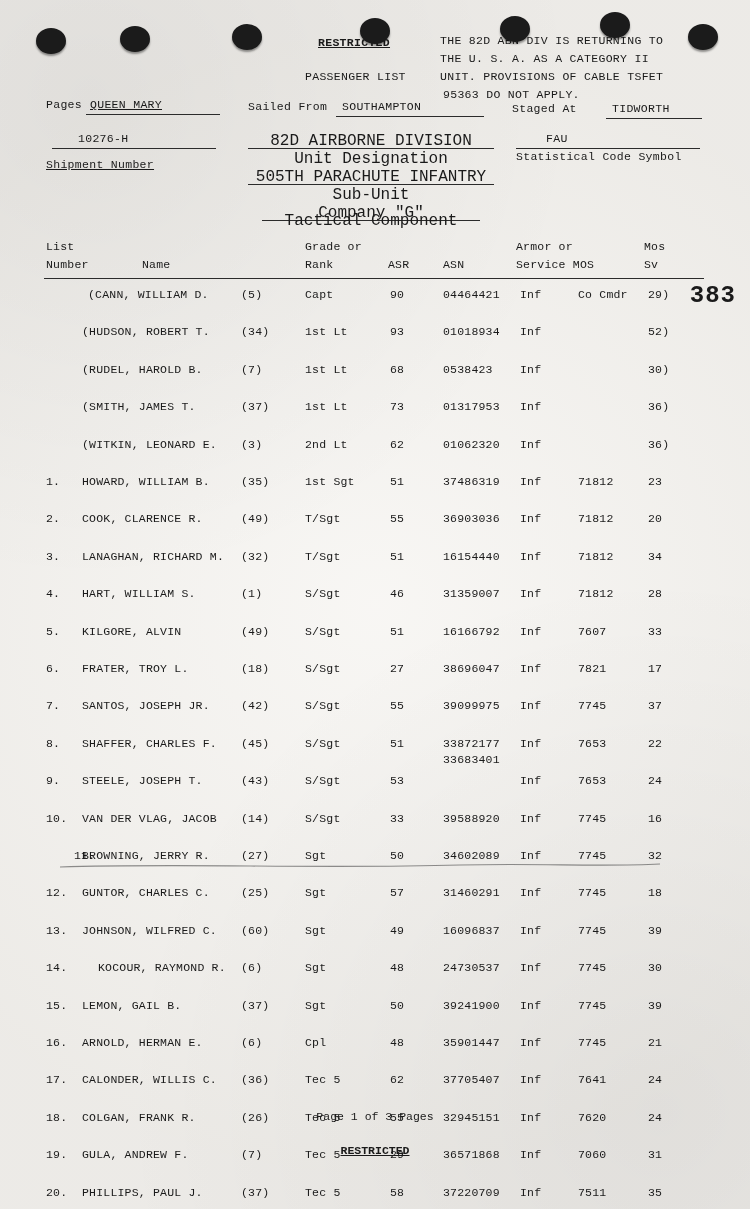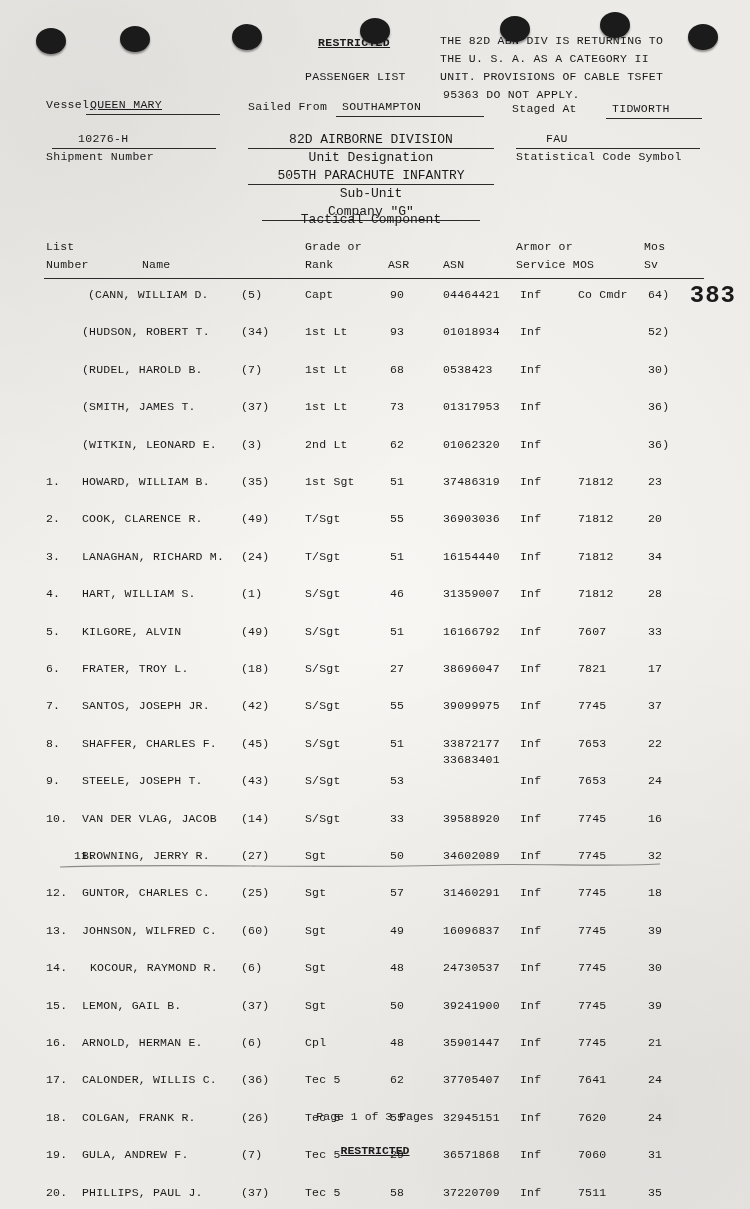--- a/index.html
+++ b/index.html
@@ -95,21 +95,21 @@
   }
   .scratch svg { display: block; }
 
   .footer {
     position: absolute;
     width: 100%;
     text-align: center;
     font-size: 11.5px;
   }
 
-  .hdr-block { position: absolute; text-align: center; font-size: 13px; white-space: nowrap; }
+  .hdr-block { position: absolute; text-align: center; font-size: 16px; white-space: nowrap; }
 </style>
 </head>
 <body>
 
 <div class="page">
 
   <div class="holes">
     <div class="hole" style="left:36px;  top:28px;"></div>
     <div class="hole" style="left:120px; top:26px;"></div>
     <div class="hole" style="left:232px; top:24px;"></div>
@@ -121,35 +121,35 @@
 
   <div class="content">
 
     <div class="hdr-line u bold" style="left:318px; top:36px;">RESTRICTED</div>
     <div class="hdr-line" style="left:440px; top:34px;">THE 82D ABN DIV IS RETURNING TO</div>
     <div class="hdr-line" style="left:440px; top:52px;">THE U. S. A. AS A CATEGORY II</div>
     <div class="hdr-line" style="left:305px; top:70px;">PASSENGER LIST</div>
     <div class="hdr-line" style="left:440px; top:70px;">UNIT.  PROVISIONS OF CABLE TSFET</div>
     <div class="hdr-line" style="left:443px; top:88px;">95363 DO NOT APPLY.</div>
 
-    <div class="hdr-line" style="left:46px; top:98px;">Vessel</div>
+    <div class="hdr-line" style="left:46px; top:98px;">Pages</div>
     <div class="hdr-line u" style="left:90px; top:98px;">QUEEN MARY</div>
     <div class="rule" style="left:86px; top:114px; width:134px;"></div>
 
     <div class="hdr-line" style="left:248px; top:100px;">Sailed From</div>
     <div class="hdr-line" style="left:342px; top:100px;">SOUTHAMPTON</div>
     <div class="rule" style="left:336px; top:116px; width:148px;"></div>
 
     <div class="hdr-line" style="left:512px; top:102px;">Staged At</div>
     <div class="hdr-line" style="left:612px; top:102px;">TIDWORTH</div>
     <div class="rule" style="left:606px; top:118px; width:96px;"></div>
 
     <div class="hdr-line" style="left:78px; top:132px;">10276-H</div>
     <div class="rule" style="left:52px; top:148px; width:164px;"></div>
-    <div class="hdr-line" style="left:46px; top:150px;">Shipment Number</div>
+    <div class="hdr-line" style="left:46px; top:158px;text-decoration:underline;">Shipment Number</div>
 
     <div class="hdr-block" style="left:248px; top:132px; width:246px;">82D AIRBORNE DIVISION</div>
     <div class="rule" style="left:248px; top:148px; width:246px;"></div>
     <div class="hdr-block" style="left:248px; top:150px; width:246px;text-align:center;">Unit Designation</div>
 
     <div class="hdr-block" style="left:240px; top:168px; width:262px;">505TH PARACHUTE INFANTRY</div>
     <div class="rule" style="left:248px; top:184px; width:246px;"></div>
     <div class="hdr-block" style="left:248px; top:186px; width:246px;">Sub-Unit</div>
 
     <div class="hdr-block" style="left:248px; top:204px; width:246px;">Company "G"</div>
@@ -178,21 +178,21 @@
 
     <div id="rows">
         <div></div>
         <div class="cell" style="left: 88px; top: 288px;">(CANN, WILLIAM D.</div>
         <div class="cell" style="left: 241px; top: 288px;">(5)</div>
         <div class="cell" style="left: 305px; top: 288px;">Capt</div>
         <div class="cell" style="left: 390px; top: 288px;">90</div>
         <div class="cell" style="left: 443px; top: 288px;">04464421</div>
         <div class="cell" style="left: 520px; top: 288px;">Inf</div>
         <div class="cell" style="left: 578px; top: 288px;">Co Cmdr</div>
-        <div class="cell" style="left: 648px; top: 288px;">64)</div>
+        <div class="cell" style="left: 648px; top: 288px;">29)</div>
         <div></div>
         <div class="cell" style="left: 82px; top: 325.4px;">(HUDSON, ROBERT T.</div>
         <div class="cell" style="left: 241px; top: 325.4px;">(34)</div>
         <div class="cell" style="left: 305px; top: 325.4px;">1st Lt</div>
         <div class="cell" style="left: 390px; top: 325.4px;">93</div>
         <div class="cell" style="left: 443px; top: 325.4px;">01018934</div>
         <div class="cell" style="left: 520px; top: 325.4px;">Inf</div>
         <div class="cell" style="left: 648px; top: 325.4px;">52)</div>
         <div></div>
         <div class="cell" style="left: 82px; top: 362.8px;">(RUDEL, HAROLD B.</div>
@@ -234,21 +234,21 @@
         <div class="cell" style="left: 241px; top: 512.4px;">(49)</div>
         <div class="cell" style="left: 305px; top: 512.4px;">T/Sgt</div>
         <div class="cell" style="left: 390px; top: 512.4px;">55</div>
         <div class="cell" style="left: 443px; top: 512.4px;">36903036</div>
         <div class="cell" style="left: 520px; top: 512.4px;">Inf</div>
         <div class="cell" style="left: 578px; top: 512.4px;">71812</div>
         <div class="cell" style="left: 648px; top: 512.4px;">20</div>
         <div></div>
         <div class="cell" style="left: 46px; top: 549.8px;">3.</div>
         <div class="cell" style="left: 82px; top: 549.8px;">LANAGHAN, RICHARD M.</div>
-        <div class="cell" style="left: 241px; top: 549.8px;">(24)</div>
+        <div class="cell" style="left: 241px; top: 549.8px;">(32)</div>
         <div class="cell" style="left: 305px; top: 549.8px;">T/Sgt</div>
         <div class="cell" style="left: 390px; top: 549.8px;">51</div>
         <div class="cell" style="left: 443px; top: 549.8px;">16154440</div>
         <div class="cell" style="left: 520px; top: 549.8px;">Inf</div>
         <div class="cell" style="left: 578px; top: 549.8px;">71812</div>
         <div class="cell" style="left: 648px; top: 549.8px;">34</div>
         <div></div>
         <div class="cell" style="left: 46px; top: 587.2px;">4.</div>
         <div class="cell" style="left: 82px; top: 587.2px;">HART, WILLIAM S.</div>
         <div class="cell" style="left: 241px; top: 587.2px;">(1)</div>
@@ -343,21 +343,21 @@
         <div class="cell" style="left: 82px; top: 923.8px;">JOHNSON, WILFRED C.</div>
         <div class="cell" style="left: 241px; top: 923.8px;">(60)</div>
         <div class="cell" style="left: 305px; top: 923.8px;">Sgt</div>
         <div class="cell" style="left: 390px; top: 923.8px;">49</div>
         <div class="cell" style="left: 443px; top: 923.8px;">16096837</div>
         <div class="cell" style="left: 520px; top: 923.8px;">Inf</div>
         <div class="cell" style="left: 578px; top: 923.8px;">7745</div>
         <div class="cell" style="left: 648px; top: 923.8px;">39</div>
         <div></div>
         <div class="cell" style="left: 46px; top: 961.2px;">14.</div>
-        <div class="cell" style="left: 90px; top: 961.2px;">KOCOUR, RAYMOND R.</div>
+        <div class="cell" style="left: 98px; top: 961.2px;">KOCOUR, RAYMOND R.</div>
         <div class="cell" style="left: 241px; top: 961.2px;">(6)</div>
         <div class="cell" style="left: 305px; top: 961.2px;">Sgt</div>
         <div class="cell" style="left: 390px; top: 961.2px;">48</div>
         <div class="cell" style="left: 443px; top: 961.2px;">24730537</div>
         <div class="cell" style="left: 520px; top: 961.2px;">Inf</div>
         <div class="cell" style="left: 578px; top: 961.2px;">7745</div>
         <div class="cell" style="left: 648px; top: 961.2px;">30</div>
         <div></div>
         <div class="cell" style="left: 46px; top: 998.6px;">15.</div>
         <div class="cell" style="left: 82px; top: 998.6px;">LEMON, GAIL B.</div>

